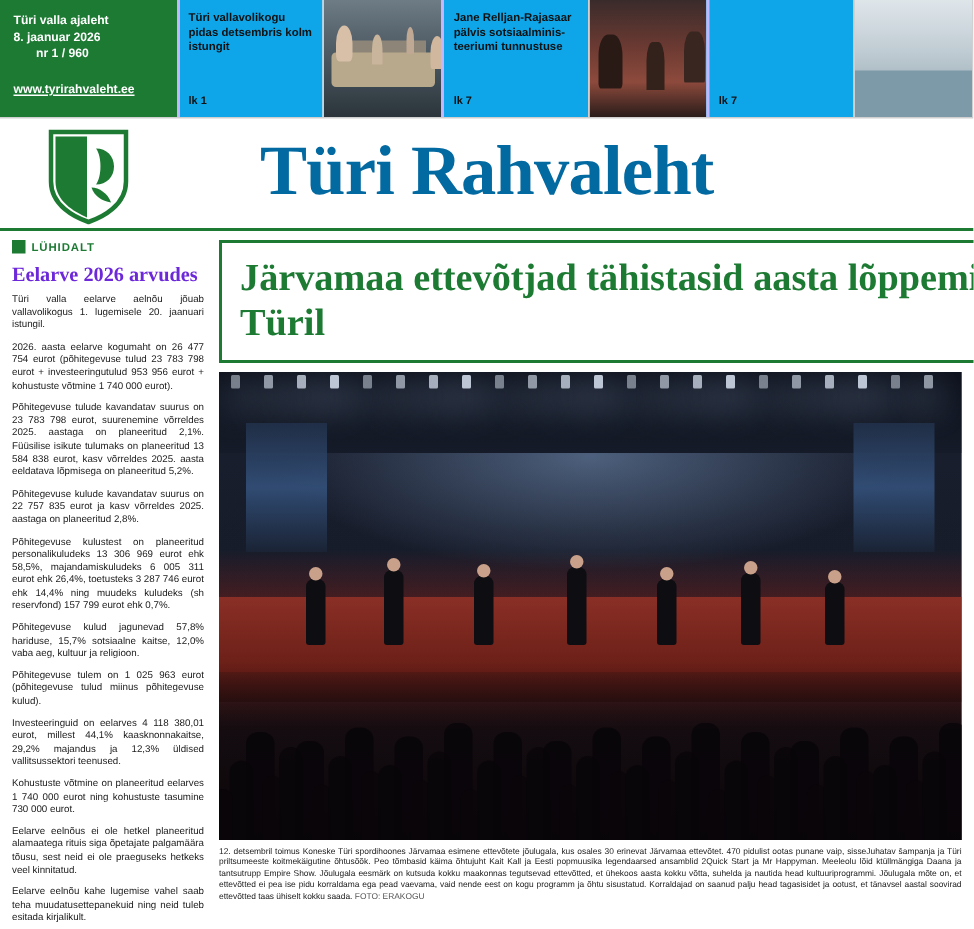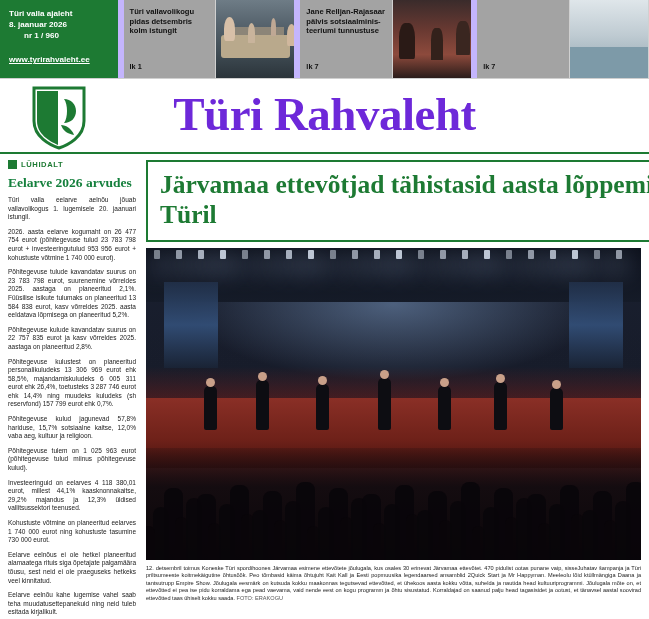--- a/index.html
+++ b/index.html
@@ -55,24 +55,24 @@
   .teaser-green .web {
     margin-top: 14px;
     font-size: 8.1px;
     font-weight: bold;
     text-decoration: underline;
   }
 
   .teaser {
     width: 103px;
     box-sizing: border-box;
-    border-left: 6px solid #c4b5fd;
+    border-left: 2px solid #c4b5fd;
     position: relative;
     padding: 7px 4px 0 6px;
-    background: #a3a3a3;
+    background: #0ea5e9;
     overflow: hidden;
   }
   .teaser .ttl {
     font-size: 7.6px;
     line-height: 9.6px;
     font-weight: bold;
     color: #111;
   }
   .teaser .pg {
     position: absolute;
@@ -166,21 +166,21 @@
   }
   .mast-title {
     position: absolute;
     left: 0; top: 0;
     width: 649px;
     text-align: center;
     font-family: "Liberation Serif", serif;
     font-weight: bold;
     font-size: 47px;
     line-height: 70px;
-    color: #6d28d9;
+    color: #0369a1;
     letter-spacing: -0.5px;
   }
   .mast-rule {
     position: absolute;
     left: 0; top: 152px;
     width: 649px;
     height: 2px;
     background: #1d7a33;
   }
 
@@ -204,21 +204,21 @@
   .luhidalt .lbl {
     font-size: 7.6px;
     font-weight: bold;
     letter-spacing: 0.6px;
     color: #1d7a33;
   }
   .left-head {
     font-family: "Liberation Serif", serif;
     font-size: 13.5px;
     font-weight: bold;
-    color: #15803d;
+    color: #6d28d9;
     margin: 2px 0 6px 0;
     line-height: 15px;
   }
   .left-body p {
     margin: 0 0 6px 0;
     font-size: 6.5px;
     line-height: 8.6px;
     color: #1a1a1a;
     text-align: justify;
   }

